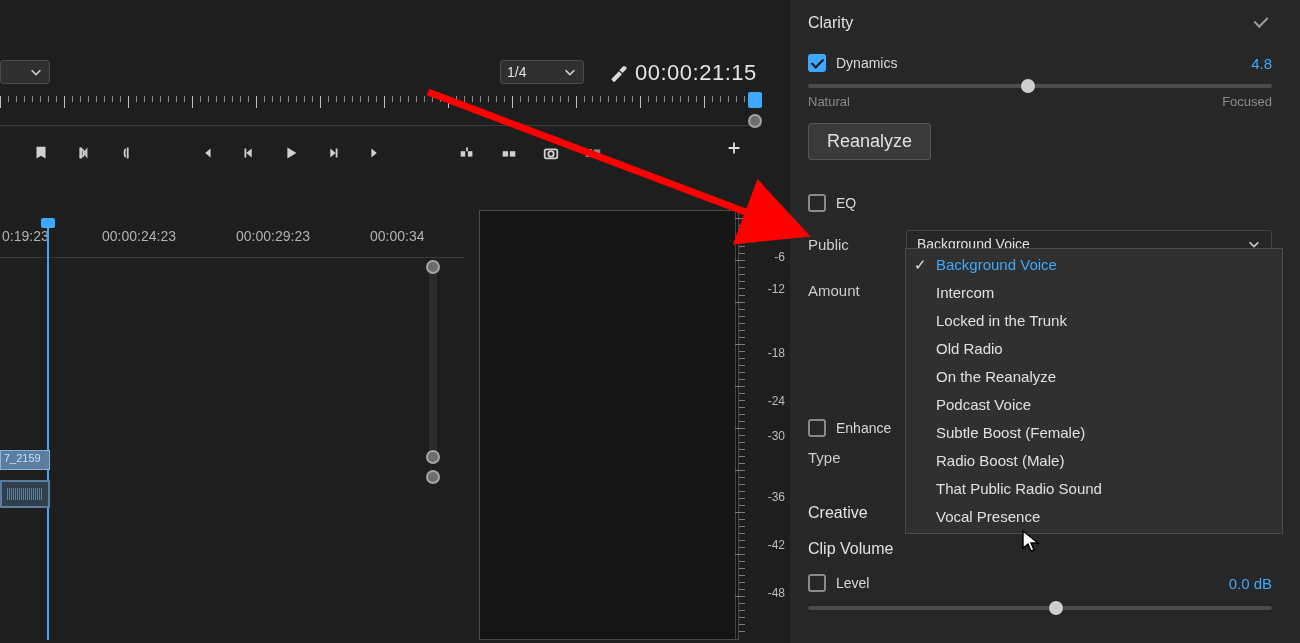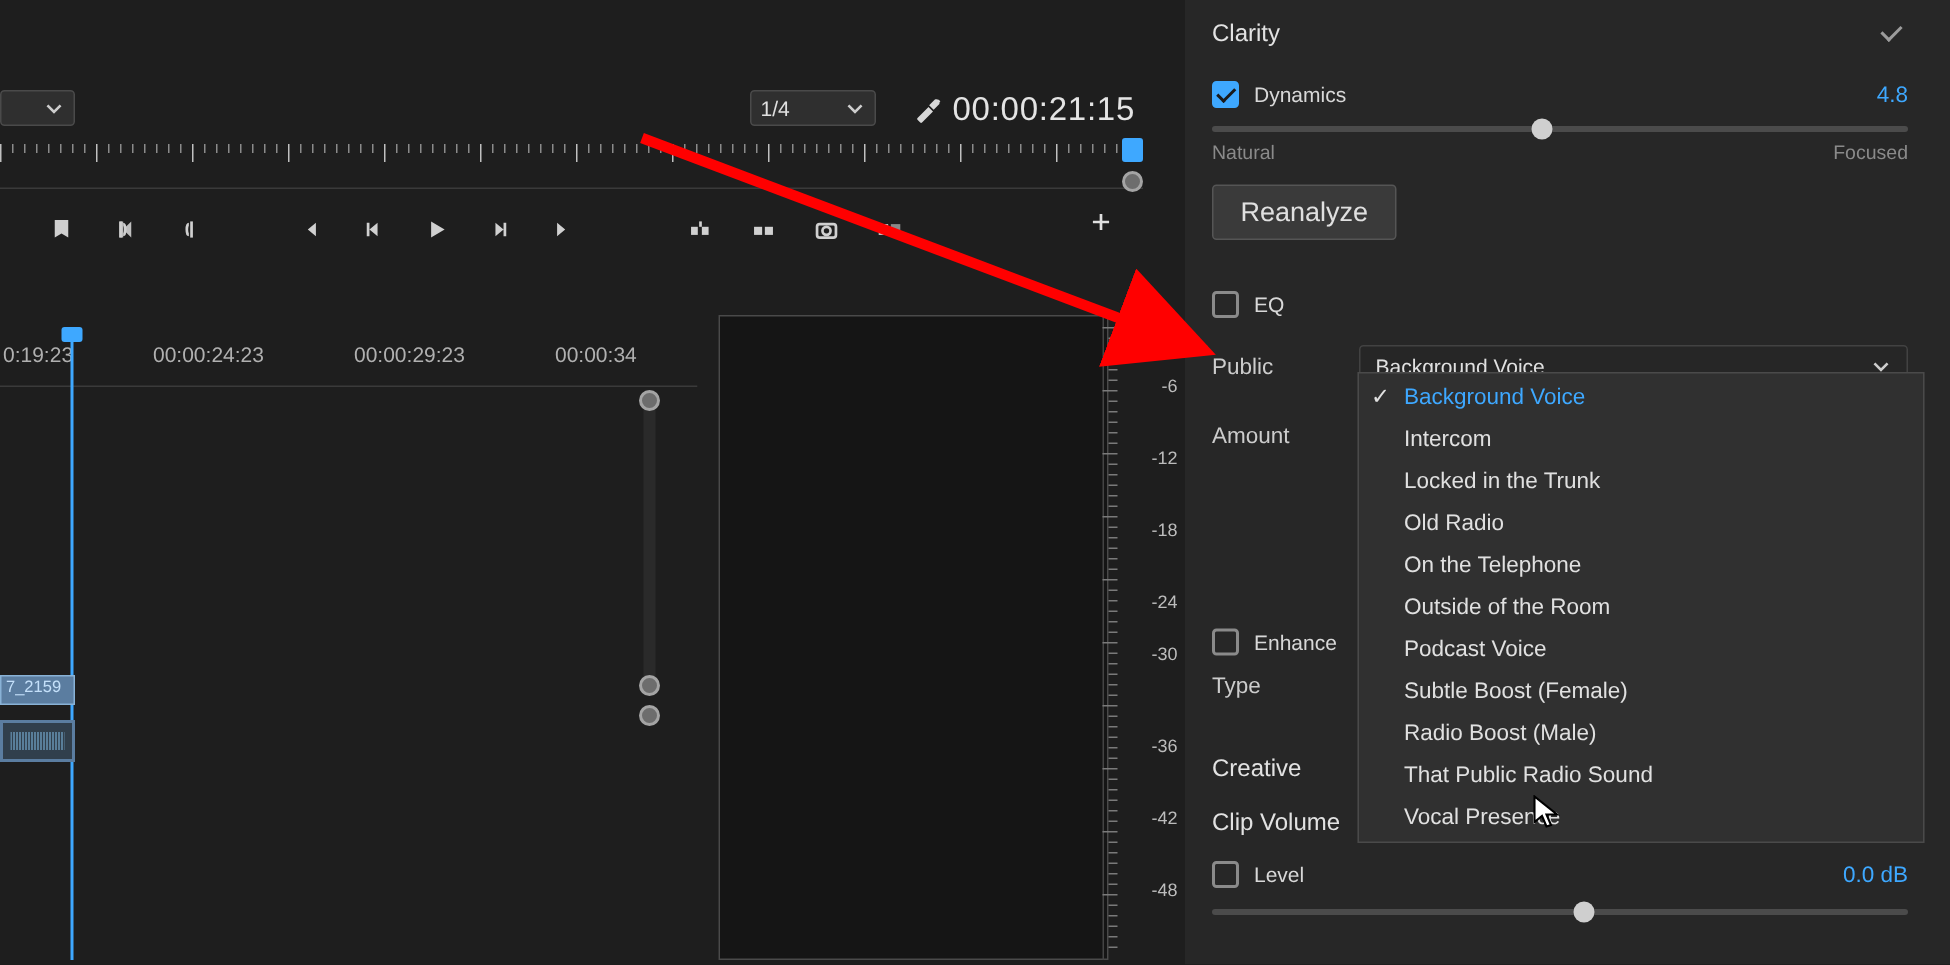--- a/index.html
+++ b/index.html
@@ -675,21 +675,21 @@
     <div class="clip"><span>7_2159</span></div>
     <div class="clip-audio">
         <div class="wave"></div>
       </div>
   </div>
 
   <div class="meter-panel">
     <div class="meter-frame"></div>
     <div class="meter-scale">
       <div class="db-tick" style="top:40px">-6</div>
-      <div class="db-tick" style="top:88px">-12</div>
+      <div class="db-tick" style="top:72px">-12</div>
       <div class="db-tick" style="top:136px">-18</div>
       <div class="db-tick" style="top:184px">-24</div>
       <div class="db-tick" style="top:219px">-30</div>
       <div class="db-tick" style="top:280px">-36</div>
       <div class="db-tick" style="top:328px">-42</div>
       <div class="db-tick" style="top:376px">-48</div>
     <div class="db-line" style="top: 8px; width: 10px;"></div>
         <div class="db-line" style="top: 15px;"></div>
         <div class="db-line" style="top: 22px;"></div>
         <div class="db-line" style="top: 29px;"></div>
@@ -826,22 +826,21 @@
     <div class="slider" style="margin-top:14px">
       <div class="handle" style="left:52%"></div>
     </div>
   </div>
 
   <div class="dropdown">
     <div class="item selected">Background Voice</div>
     <div class="item">Intercom</div>
     <div class="item">Locked in the Trunk</div>
     <div class="item">Old Radio</div>
-    <div class="item">On the Telephone</div>
-    <div class="item">Outside of the Room</div>
+    <div class="item">On the Reanalyze</div>
     <div class="item">Podcast Voice</div>
     <div class="item">Subtle Boost (Female)</div>
     <div class="item">Radio Boost (Male)</div>
     <div class="item">That Public Radio Sound</div>
     <div class="item">Vocal Presence</div>
   </div>
 </div>
 
 <svg class="arrow" viewBox="0 0 400 160">
   <defs>

